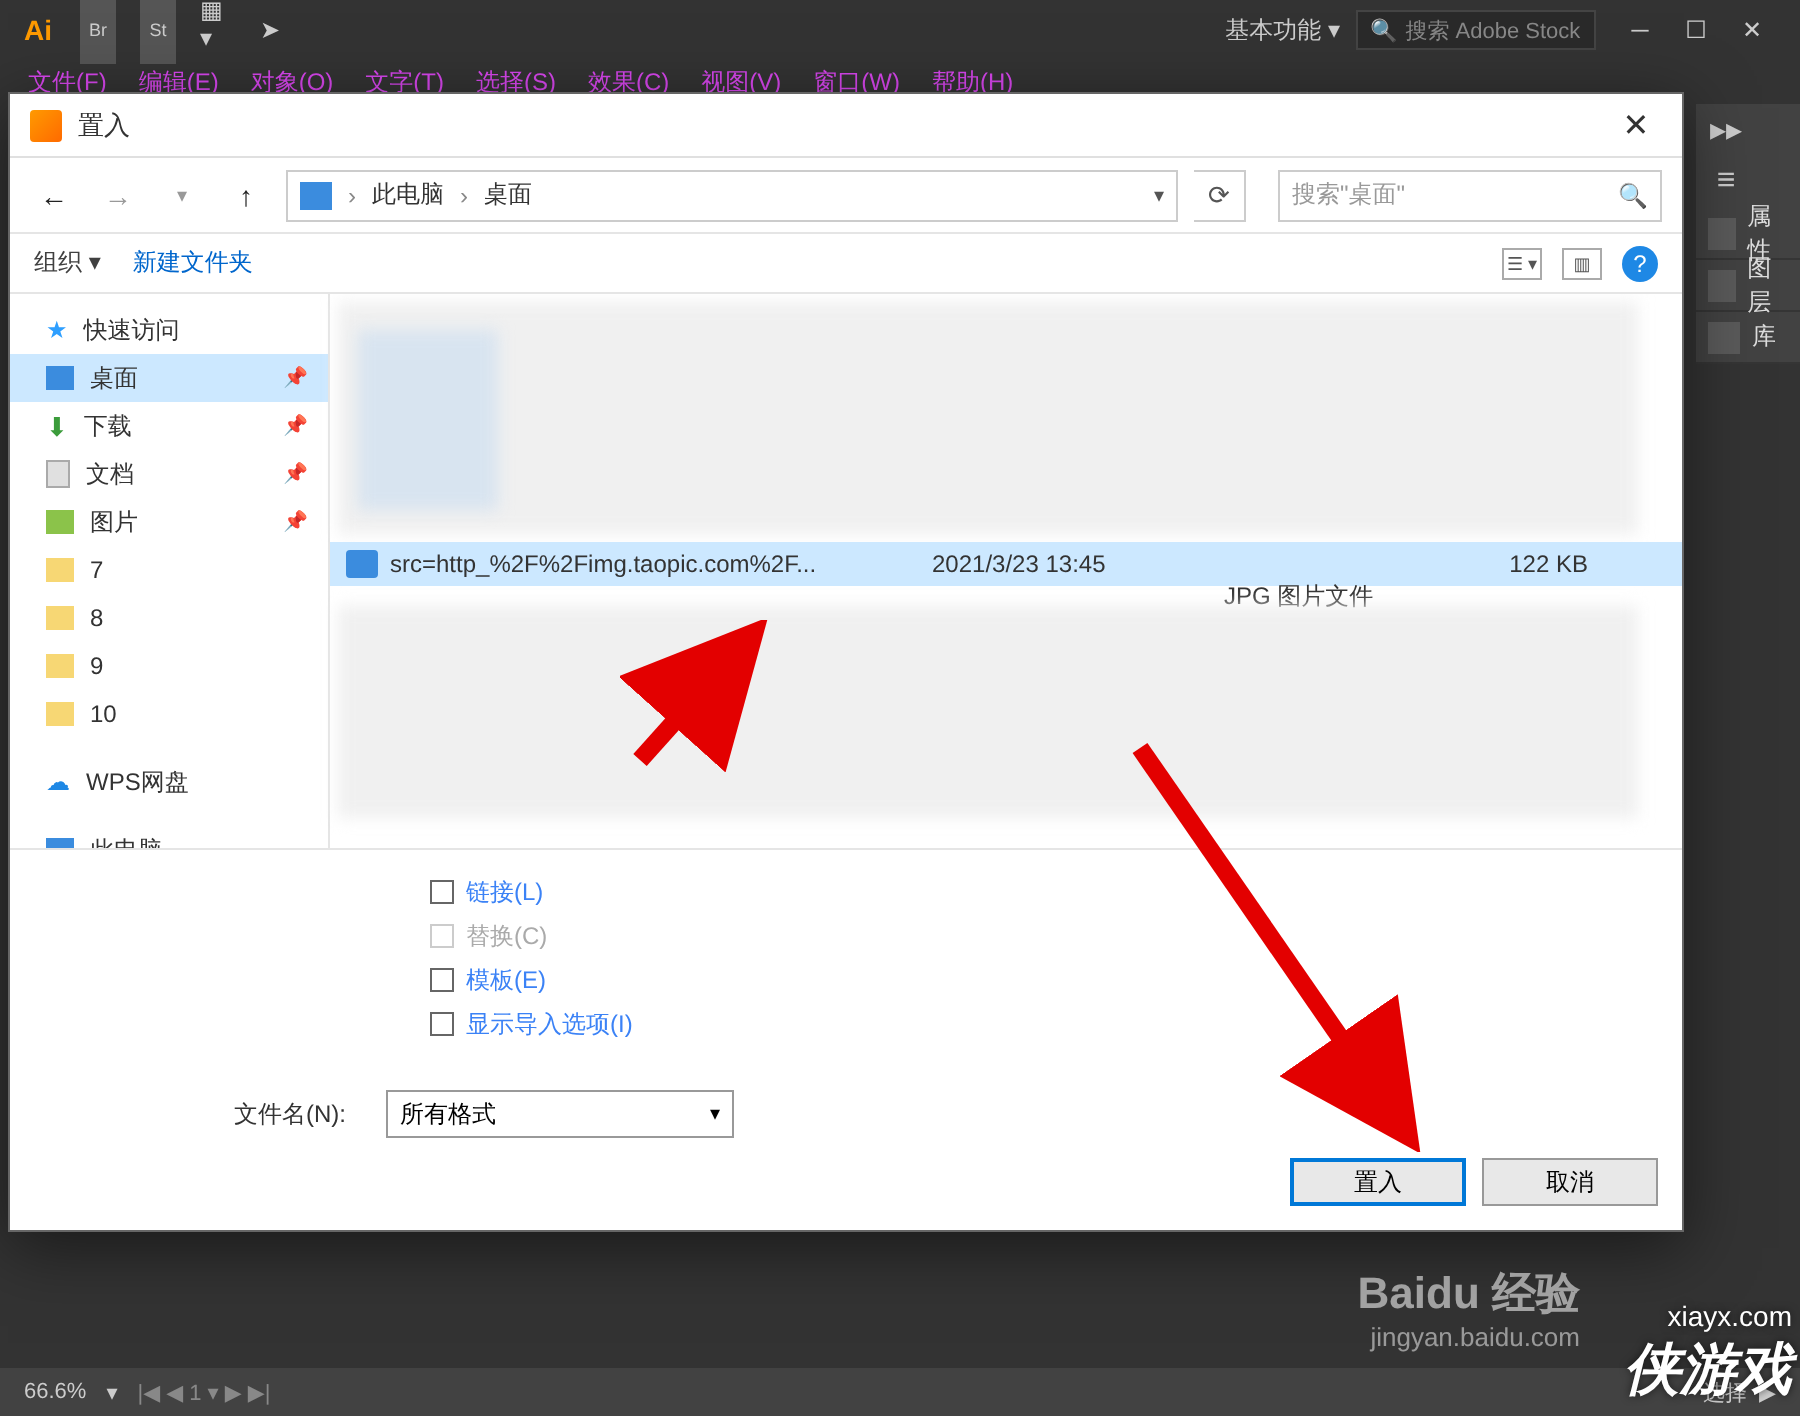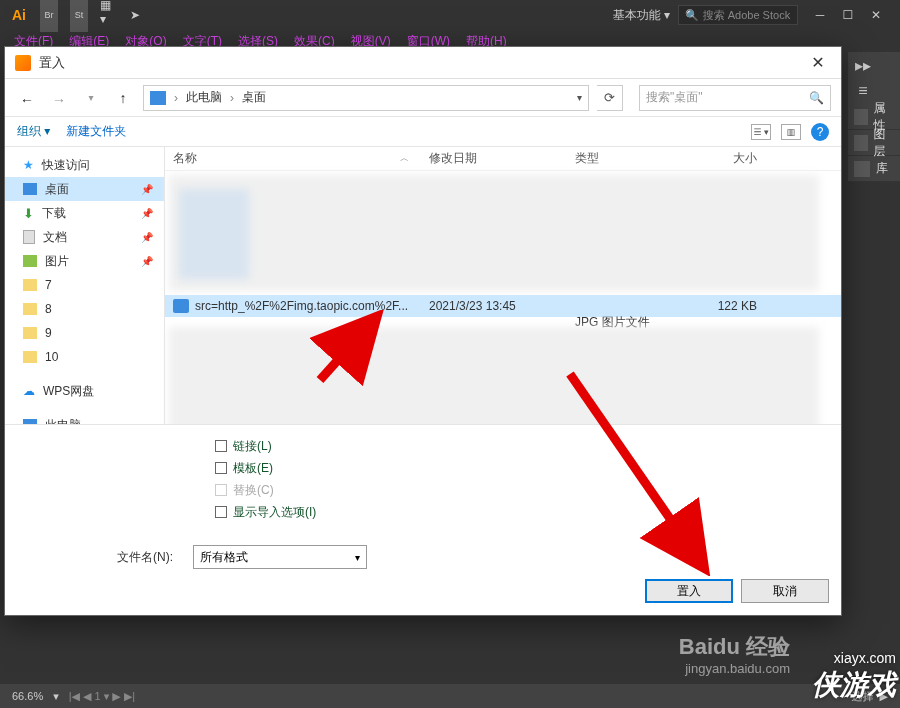--- a/index.html
+++ b/index.html
@@ -36,21 +36,21 @@
 .nav-btn.active { color: #222; }
 .path-box { flex: 1; height: 26px; border: 1px solid #ccc; display: flex; align-items: center; padding: 0 6px; gap: 8px; font-size: 12px; color: #333; }
 .path-box .pc-ic { width: 16px; height: 14px; background: #3b8cde; }
 .path-sep { color: #888; }
 .path-drop { margin-left: auto; color: #555; font-size: 10px; }
 .refresh-btn { width: 26px; height: 26px; border: 1px solid #ccc; border-left: none; display: flex; align-items: center; justify-content: center; font-size: 13px; color: #555; }
 .search-box { width: 192px; height: 26px; border: 1px solid #ccc; display: flex; align-items: center; padding: 0 6px; font-size: 12px; color: #999; margin-left: 8px; }
 .search-box .sic { margin-left: auto; color: #666; font-size: 12px; }
 
 .dlg-toolbar { height: 30px; display: flex; align-items: center; padding: 0 12px; gap: 16px; font-size: 12px; color: #0066cc; border-bottom: 1px solid #e5e5e5; }
-.dlg-toolbar .plain { color: #0369a1; }
+.dlg-toolbar .plain { color: #404040; }
 .dlg-toolbar .rt { margin-left: auto; display: flex; gap: 10px; align-items: center; }
 .view-ic { width: 20px; height: 16px; border: 1px solid #aaa; display: flex; align-items: center; justify-content: center; font-size: 9px; color: #555; }
 .help-ic { width: 18px; height: 18px; border-radius: 50%; background: #1e88e5; color: #fff; display: flex; align-items: center; justify-content: center; font-size: 12px; }
 
 .dlg-body { flex: 1; display: flex; overflow: hidden; }
 .nav-tree { width: 160px; border-right: 1px solid #e5e5e5; padding: 6px 0; font-size: 12px; overflow: hidden; }
 .tree-item { height: 24px; display: flex; align-items: center; padding: 0 10px 0 18px; gap: 8px; color: #333; }
 .tree-item.sel { background: #cce8ff; }
 .pin { margin-left: auto; color: #888; font-size: 10px; }
 .ic-star { color: #2e9fff; font-size: 12px; }
@@ -69,31 +69,31 @@
 .h-size { width: 60px; text-align: right; }
 .sort-ic { font-size: 9px; color: #888; margin-left: auto; margin-right: 20px; }
 
 .file-rows { flex: 1; position: relative; }
 .blur-block { position: absolute; background: #f0f0f0; filter: blur(4px); }
 .file-row { height: 22px; display: flex; align-items: center; padding: 0 8px; }
 .file-row.sel { background: #cce8ff; }
 .file-row.sel .r-name, .file-row.sel .r-date, .file-row.sel .r-type, .file-row.sel .r-size { color: #333; }
 .jpg-ic { width: 16px; height: 14px; background: #3b8cde; margin-right: 6px; border-radius: 2px; }
 .r-name { width: 256px; display: flex; align-items: center; white-space: nowrap; overflow: hidden; color: #333; }
-.r-date { width: 146px; color: #555; }
+.r-date { width: 146px; color: #555; margin-left: 37px; }
 .r-type { width: 122px; color: #555; margin-top: 33px; }
 .r-size { width: 60px; text-align: right; color: #555; }
 
 
 .opts { border-top: 1px solid #e5e5e5; padding: 10px 12px 12px 210px; font-size: 12px; color: #333; }
 .opt-row { height: 22px; display: flex; align-items: center; gap: 6px; }
 .opt-row.dis { color: #aaa; }
 .chk { width: 12px; height: 12px; border: 1px solid #666; }
 .opt-row.dis .chk { border-color: #ccc; }
-.opt-row a { color: #14532d; text-decoration: none; }
+.opt-row a { color: #3b82f6; text-decoration: none; }
 
 .fname-row { display: flex; align-items: center; gap: 20px; padding: 10px 12px; }
 .fname-lbl { font-size: 12px; color: #333; margin-left: 100px; }
 .fname-in { flex: 1; height: 24px; border: 1px solid #999; padding: 0 6px; font-size: 12px; font-family: inherit; }
 .ftype-sel { width: 174px; height: 24px; border: 1px solid #999; padding: 0 6px; font-size: 12px; display: flex; align-items: center; }
 .ftype-sel .dd { margin-left: auto; font-size: 10px; }
 
 .btns { display: flex; justify-content: flex-end; gap: 8px; padding: 0 12px 12px; }
 .dlg-btn { width: 88px; height: 24px; border: 1px solid #999; background: #e8e8e8; font-size: 12px; display: flex; align-items: center; justify-content: center; }
 .dlg-btn.primary { border: 2px solid #0078d7; }
@@ -256,29 +256,20 @@
         </div>
       <div style="height:10px"></div>
       <div class="tree-item">
           <span class="ic-mon"></span>
           <span>此电脑</span>
         </div>
 
     </div>
 
     <div class="file-area">
-      <div class="file-hdr">
-        <div class="h-name">
-            <span>名称</span>
-            <span class="sort-ic">︿</span>
-          </div>
-        <div class="h-date">修改日期</div>
-        <div class="h-type">类型</div>
-        <div class="h-size">大小</div>
-      </div>
       <div class="file-rows">
         <div class="blur-block" style="left:4px;top:4px;width:650px;height:116px"></div>
         <div class="blur-block" style="left:14px;top:18px;width:70px;height:90px;background:#d8e4f0"></div>
 
         <div class="file-row sel" style="position:absolute;top:124px;left:0;right:0">
           <div class="r-name">
               <span class="jpg-ic"></span>
               <span>src=http_%2F%2Fimg.taopic.com%2F...</span>
             </div>
           <div class="r-date">2021/3/23 13:45</div>
@@ -289,27 +280,27 @@
         <div class="blur-block" style="left:4px;top:156px;width:650px;height:106px"></div>
       </div>
     </div>
   </div>
 
   <div class="opts">
     <div class="opt-row">
         <span class="chk"></span>
         <a>链接(L)</a>
       </div>
+    <div class="opt-row dis">
+        <span class="chk"></span>
+        <span>替换(C)</span>
+      </div>
     <div class="opt-row">
         <span class="chk"></span>
         <a>模板(E)</a>
-      </div>
-    <div class="opt-row dis">
-        <span class="chk"></span>
-        <span>替换(C)</span>
       </div>
     <div class="opt-row">
         <span class="chk"></span>
         <a>显示导入选项(I)</a>
       </div>
   </div>
 
   <div class="fname-row">
     <span class="fname-lbl">文件名(N):</span>
     <div class="ftype-sel">

